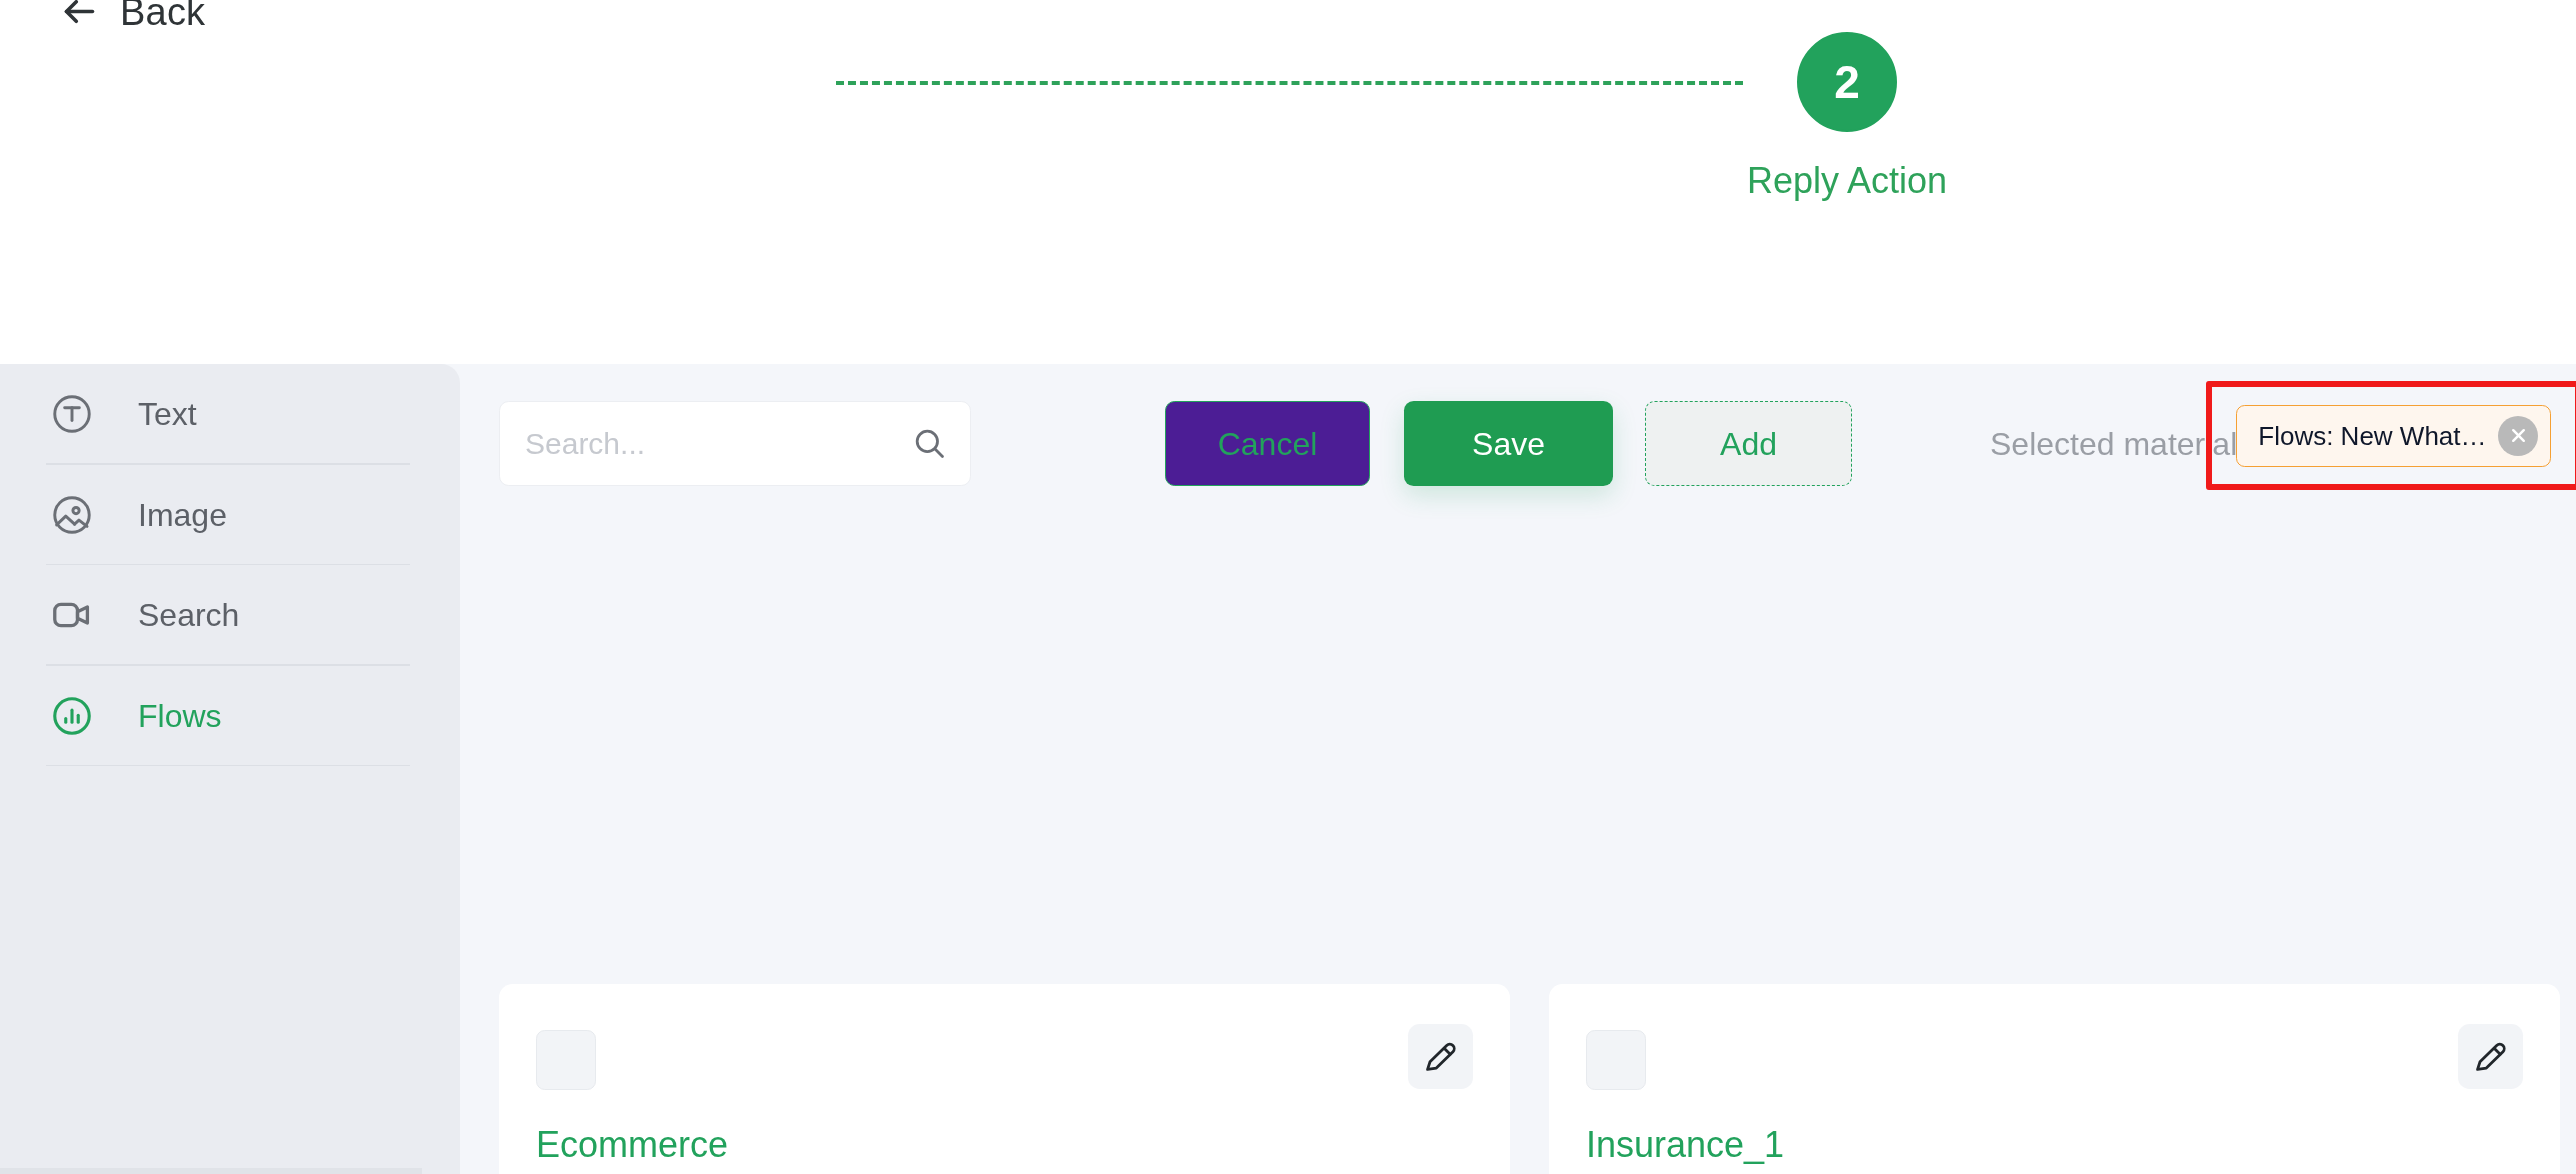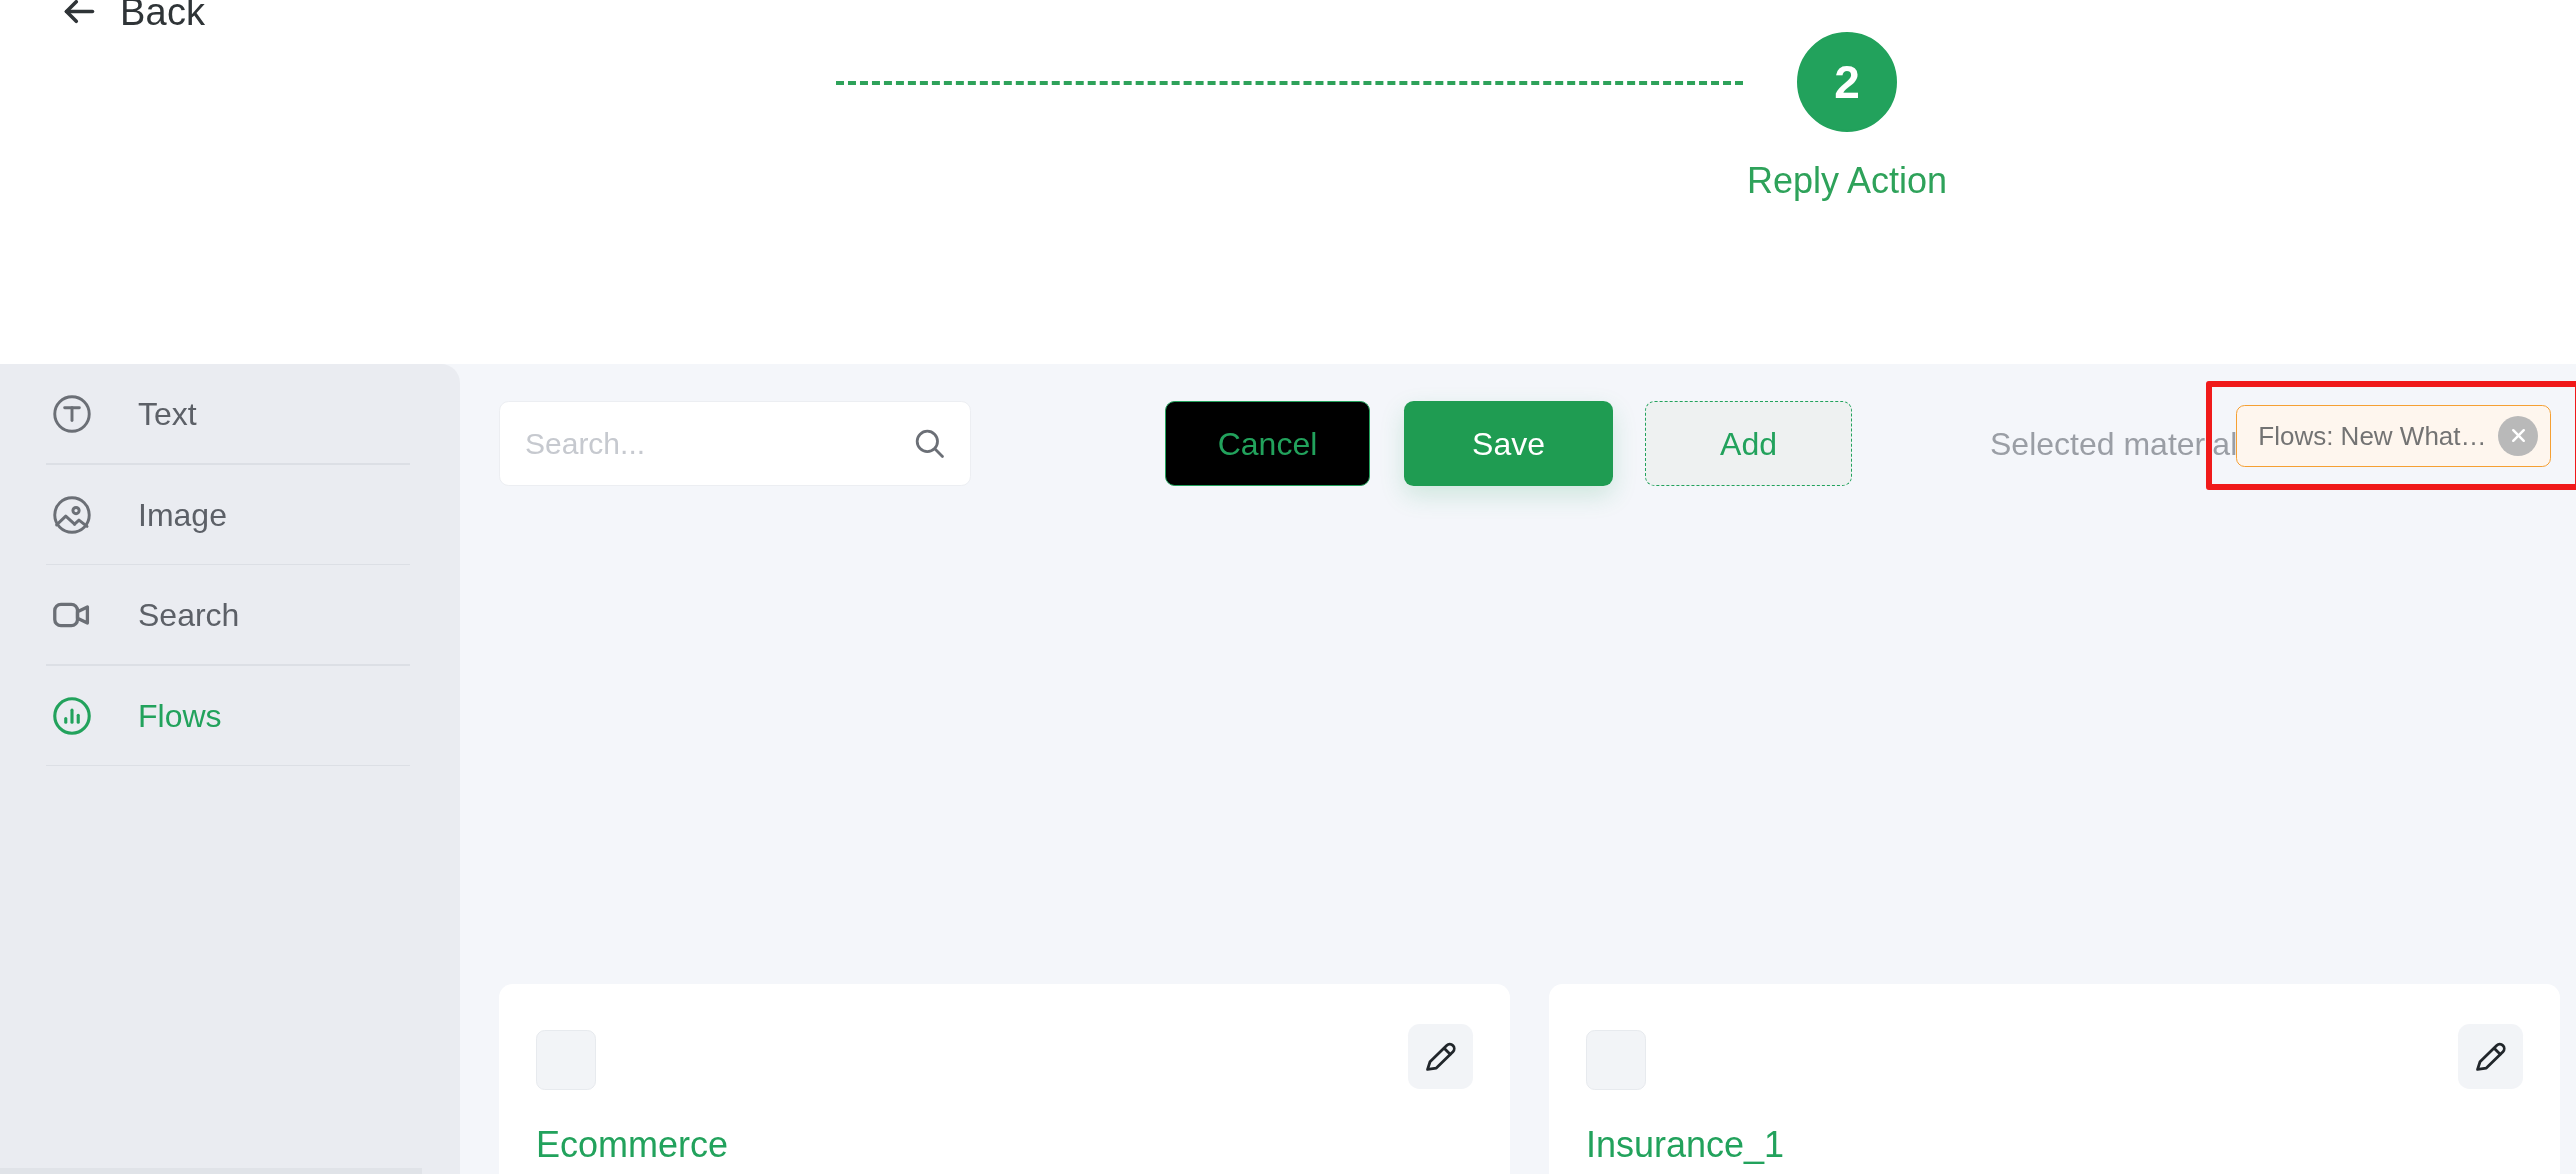--- a/index.html
+++ b/index.html
@@ -196,21 +196,21 @@
     justify-content: center;
     font-size: 32px;
     font-family: "Liberation Sans", sans-serif;
     cursor: pointer;
     user-select: none;
     line-height: 1;
   }
   .btn-cancel {
     left: 705px;
     width: 205px;
-    background: #000000;
+    background: #4c1d95;
     border: 1.9px solid #22a25c;
     color: #22a25c;
   }
   .btn-save {
     left: 944px;
     width: 209px;
     background: #1f9c52;
     border: none;
     color: #ffffff;
     box-shadow: 0 9.6px 25px rgba(34,162,92,0.18);
@@ -257,21 +257,21 @@
     background: #fef6ee;
     border: 1.9px solid #f5a033;
     border-radius: 8.7px;
     display: flex;
     align-items: center;
     gap: 11.6px;
     padding: 0 11.6px 0 21px;
   }
   .chip-text {
     font-size: 26px;
-    color: #737373;
+    color: #0f172a;
     line-height: 1;
     white-space: nowrap;
   }
   .chip-close {
     width: 40px; height: 40px;
     border-radius: 50%;
     background: #b9b9b9;
     display: flex;
     align-items: center;
     justify-content: center;

